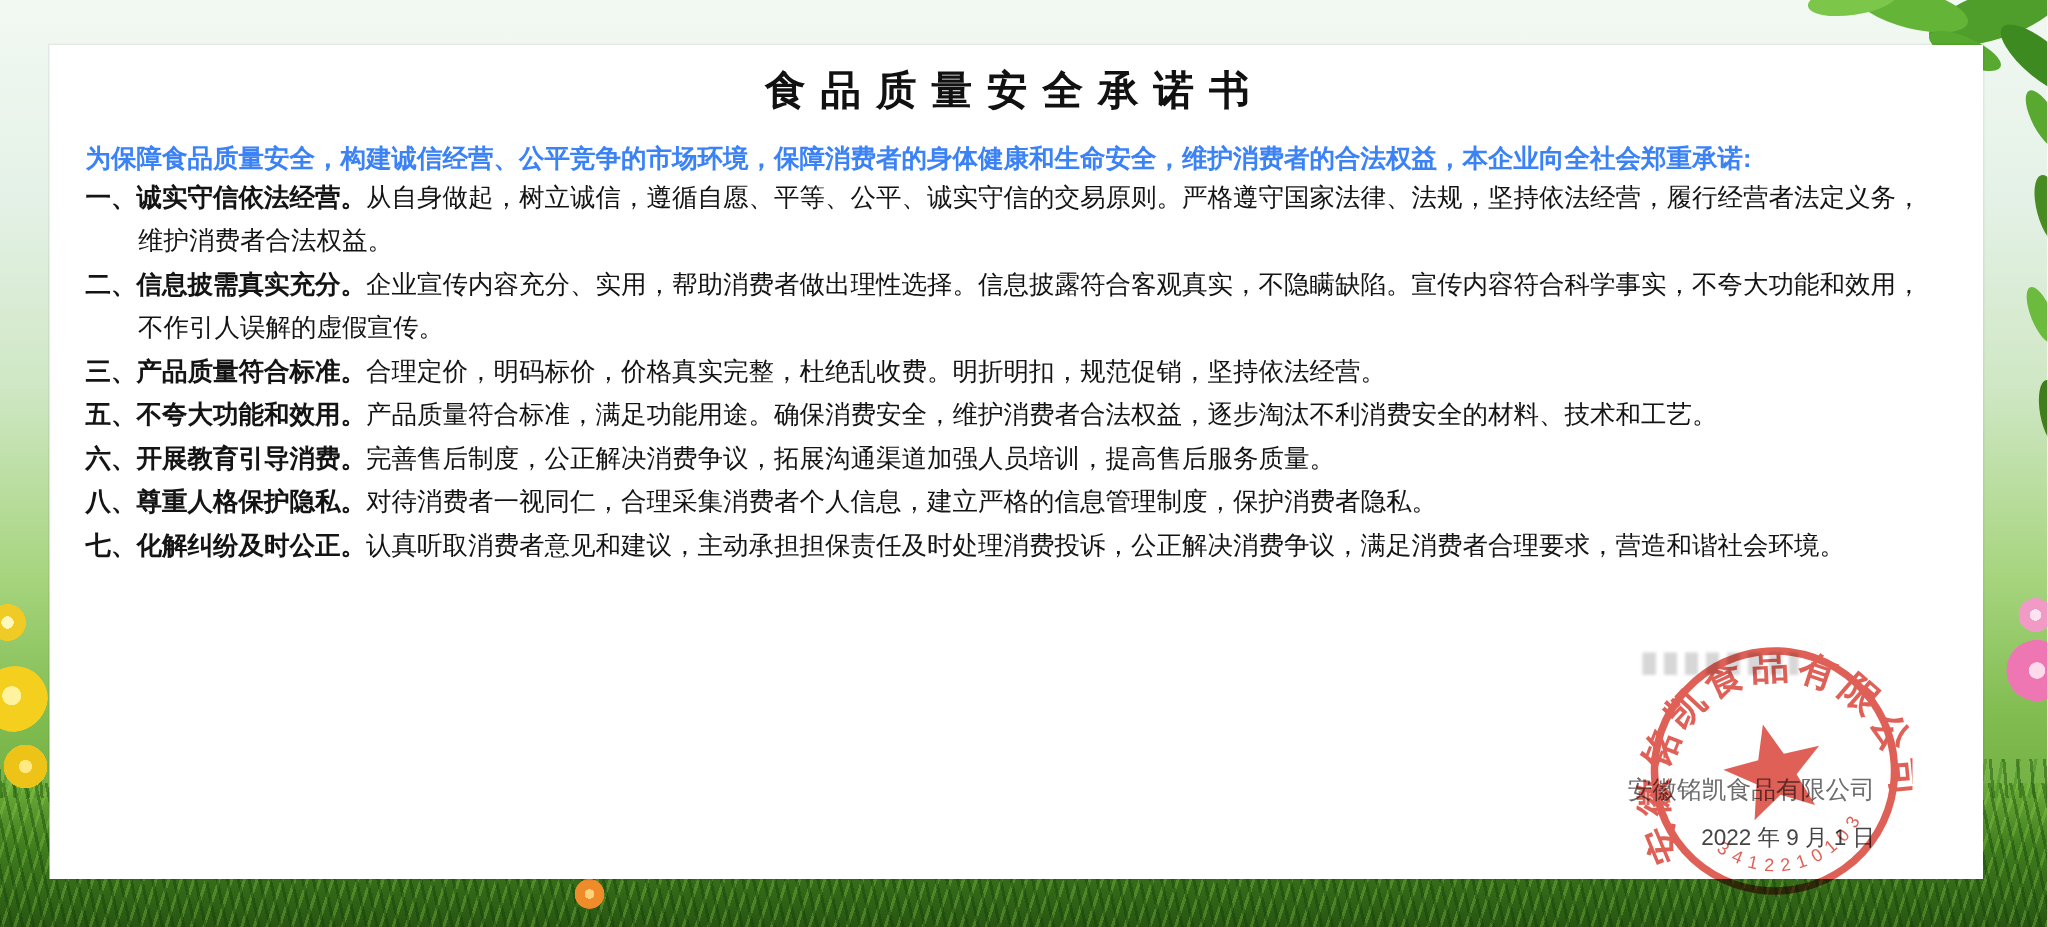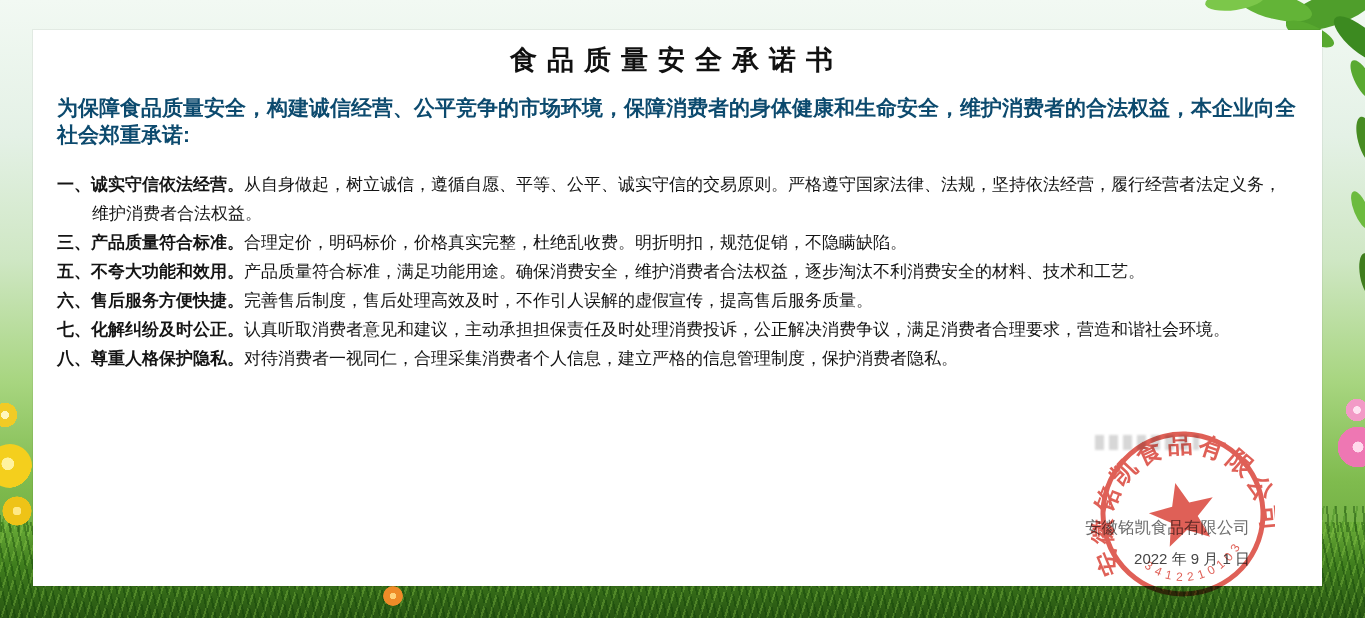--- a/index.html
+++ b/index.html
@@ -41,23 +41,23 @@
   .card{
     position:absolute; left:33px; top:30px; width:1289px; height:556px;
     background:#ffffff; box-sizing:border-box; padding:8px 26px 0 24px;
     box-shadow:0 0 0 1px rgba(0,0,0,.05);
   }
   .doc-title{
     margin:4px 0 0 0; text-align:center; font-size:27px; font-weight:bold;
     letter-spacing:10px; color:#111;
   }
   .doc-intro{
-    margin:17px 0 0 0; font-size:21px; font-weight:bold; line-height:1.28; color:#0c4a6e;
+    margin:17px 0 0 0; font-size:17px; font-weight:bold; line-height:1.28; color:#3b82f6;
   }
-  .items{margin-top:21px; font-size:17px; line-height:29px; color:#141414;}
+  .items{font-size:17px; line-height:29px; color:#141414;}
   .item{padding-left:35px; text-indent:-35px;}
   .item .num,.item .heading{font-weight:bold;}
   
   .signature{
     position:absolute; right:72px; top:482px; text-align:right; line-height:31px;
   }
   .sig-company{font-size:16.5px; color:#6d6d6d;}
   .sig-date{font-size:15px; color:#454545;}
   
   .seal{
@@ -105,25 +105,26 @@
   <div class="flower f-orange"></div>
 
   <div class="card">
 
     <h1 class="doc-title">食品质量安全承诺书</h1>
 
     <p class="doc-intro">为保障食品质量安全，构建诚信经营、公平竞争的市场环境，保障消费者的身体健康和生命安全，维护消费者的合法权益，本企业向全社会郑重承诺:</p>
 
     <div class="items">
       <div class="item"><span class="num">一、</span><span class="heading">诚实守信依法经营。</span><span class="body">从自身做起，树立诚信，遵循自愿、平等、公平、诚实守信的交易原则。严格遵守国家法律、法规，坚持依法经营，履行经营者法定义务，维护消费者合法权益。</span></div>
-      <div class="item"><span class="num">三、</span><span class="heading">产品质量符合标准。</span><span class="body">合理定价，明码标价，价格真实完整，杜绝乱收费。明折明扣，规范促销，不隐瞒缺陷。</span></div>
+      <div class="item"><span class="num">二、</span><span class="heading">信息披需真实充分。</span><span class="body">企业宣传内容充分、实用，帮助消费者做出理性选择。信息披露符合客观真实，不隐瞒缺陷。宣传内容符合科学事实，不夸大功能和效用，不作引人误解的虚假宣传。</span></div>
+      <div class="item"><span class="num">三、</span><span class="heading">产品质量符合标准。</span><span class="body">合理定价，明码标价，价格真实完整，杜绝乱收费。明折明扣，规范促销，坚持依法经营。</span></div>
       <div class="item"><span class="num">五、</span><span class="heading">不夸大功能和效用。</span><span class="body">产品质量符合标准，满足功能用途。确保消费安全，维护消费者合法权益，逐步淘汰不利消费安全的材料、技术和工艺。</span></div>
-      <div class="item"><span class="num">六、</span><span class="heading">售后服务方便快捷。</span><span class="body">完善售后制度，售后处理高效及时，不作引人误解的虚假宣传，提高售后服务质量。</span></div>
+      <div class="item"><span class="num">六、</span><span class="heading">开展教育引导消费。</span><span class="body">完善售后制度，公正解决消费争议，拓展沟通渠道加强人员培训，提高售后服务质量。</span></div>
+      <div class="item"><span class="num">八、</span><span class="heading">尊重人格保护隐私。</span><span class="body">对待消费者一视同仁，合理采集消费者个人信息，建立严格的信息管理制度，保护消费者隐私。</span></div>
       <div class="item"><span class="num">七、</span><span class="heading">化解纠纷及时公正。</span><span class="body">认真听取消费者意见和建议，主动承担担保责任及时处理消费投诉，公正解决消费争议，满足消费者合理要求，营造和谐社会环境。</span></div>
-      <div class="item"><span class="num">八、</span><span class="heading">尊重人格保护隐私。</span><span class="body">对待消费者一视同仁，合理采集消费者个人信息，建立严格的信息管理制度，保护消费者隐私。</span></div>
     </div>
 
     <div class="signature">
       <div class="sig-company">安徽铭凯食品有限公司</div>
       <div class="sig-date">2022 年 9 月 1 日</div>
     </div>
 
     <div class="ghost-marks"></div>
 
     <svg class="seal" width="184" height="184" viewBox="0 0 184 184">

